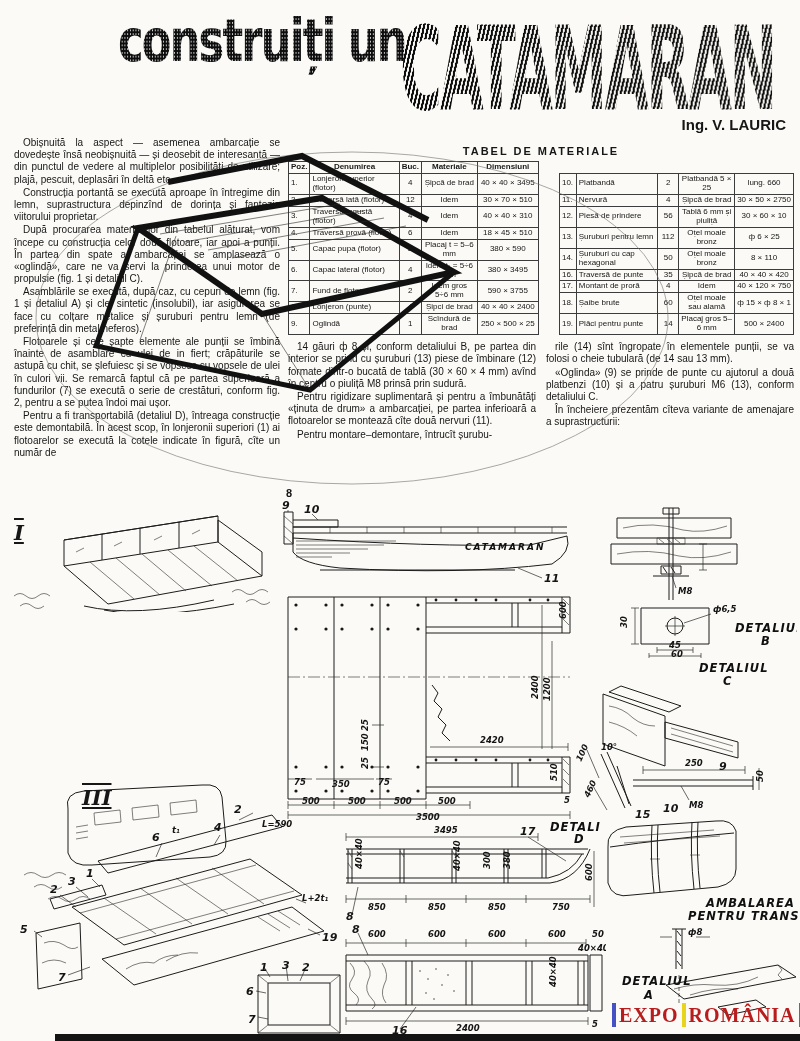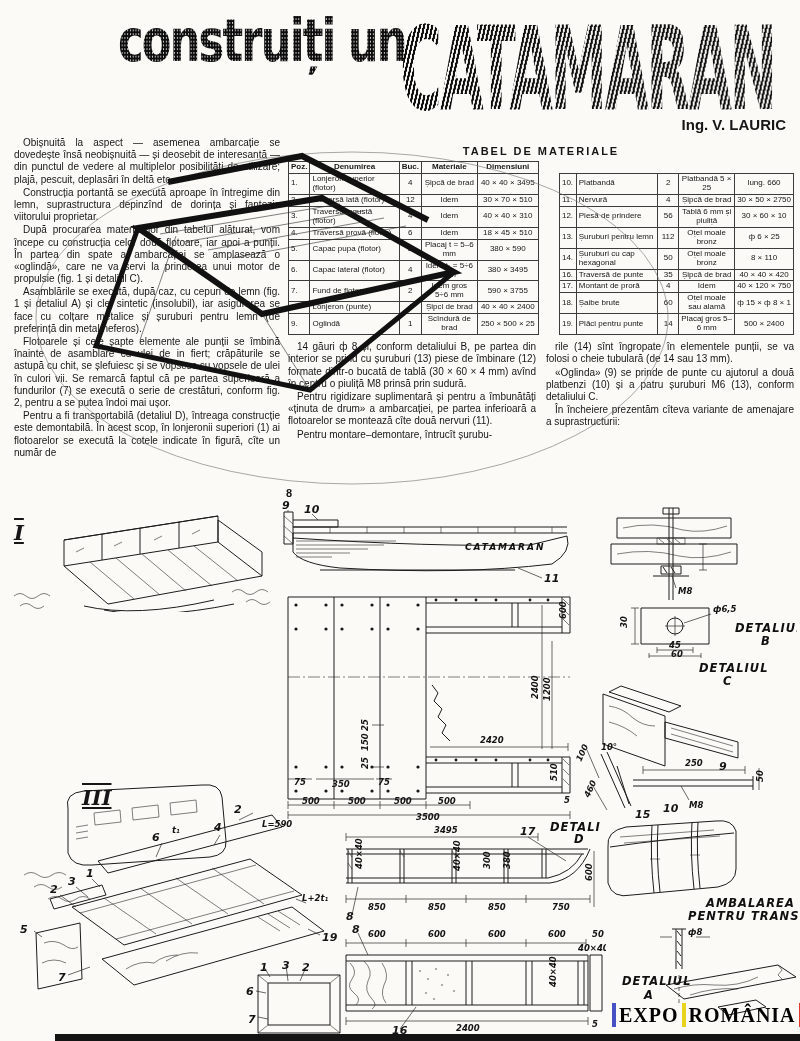--- a/index.html
+++ b/index.html
@@ -79,21 +79,21 @@
     position:absolute; font-family:"DejaVu Serif", serif; font-style:italic; font-weight:bold;
     font-size:21px; text-decoration:underline overline; line-height:1;
   }
 
   
   .logo { position:absolute; left:612px; top:506px; display:flex; align-items:center; gap:3px; }
   .logo .bar { width:4px; height:24px; display:inline-block; }
   .bar-blue { background:#4652c4; }
   .bar-yellow { background:#e8d41c; }
   .bar-red { background:#e23a2e; }
-  .logo-text { font-family:"Liberation Serif", serif; font-weight:bold; font-size:20px; color:#000000; letter-spacing:1px; }
+  .logo-text { font-family:"Liberation Serif", serif; font-weight:bold; font-size:20px; color:#b91c1c; letter-spacing:1px; }
   .bottom-bar { position:absolute; left:55px; right:0; bottom:0; height:7px; background:#141414; }
 </style>
 </head>
 <body>
 
 <div class="header">
   <div class="title-main">construiți un</div>
   <div class="title-cat">CATAMARAN</div>
   <div class="byline">Ing. V. LAURIC</div>
 </div>

